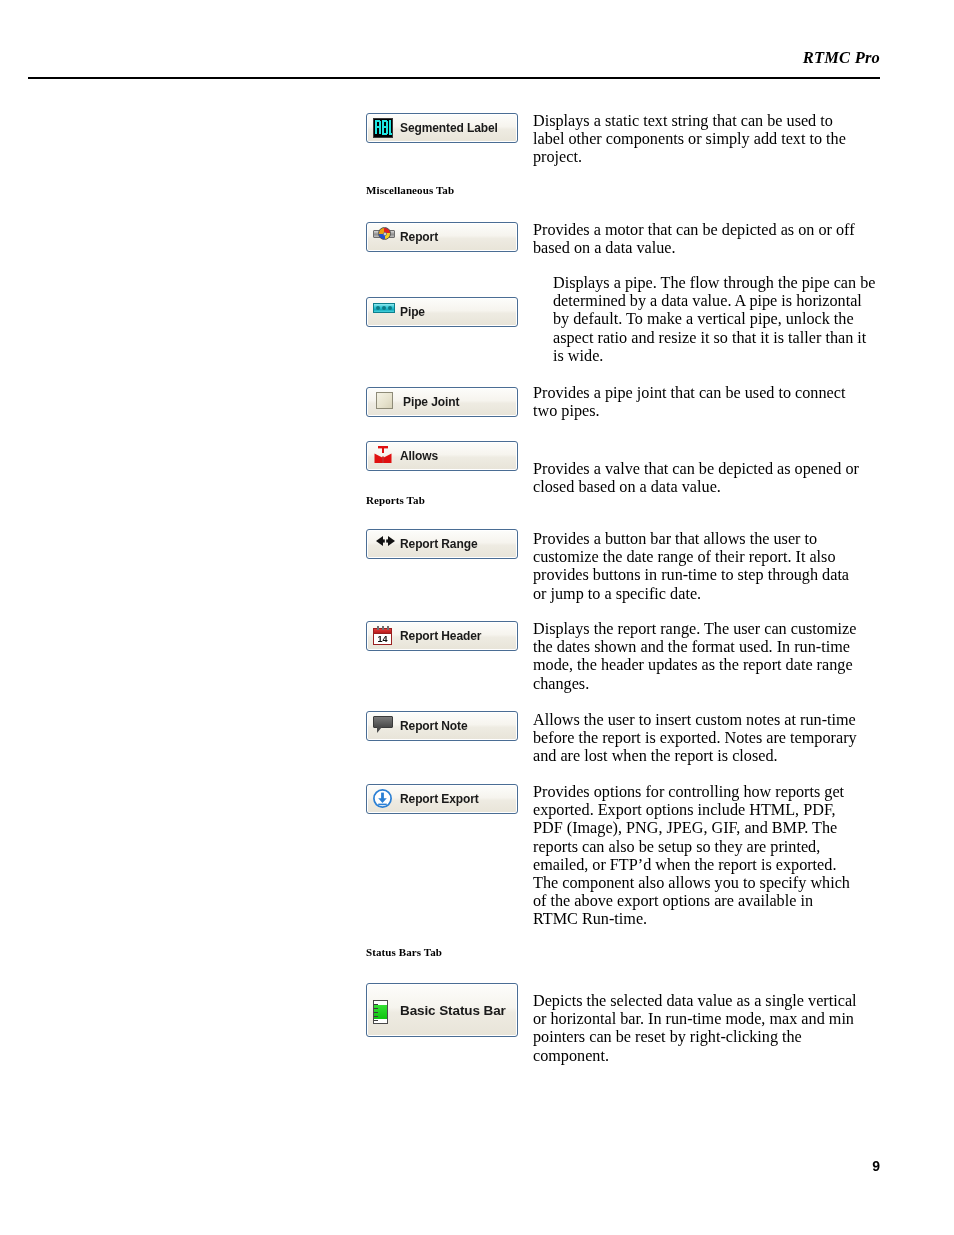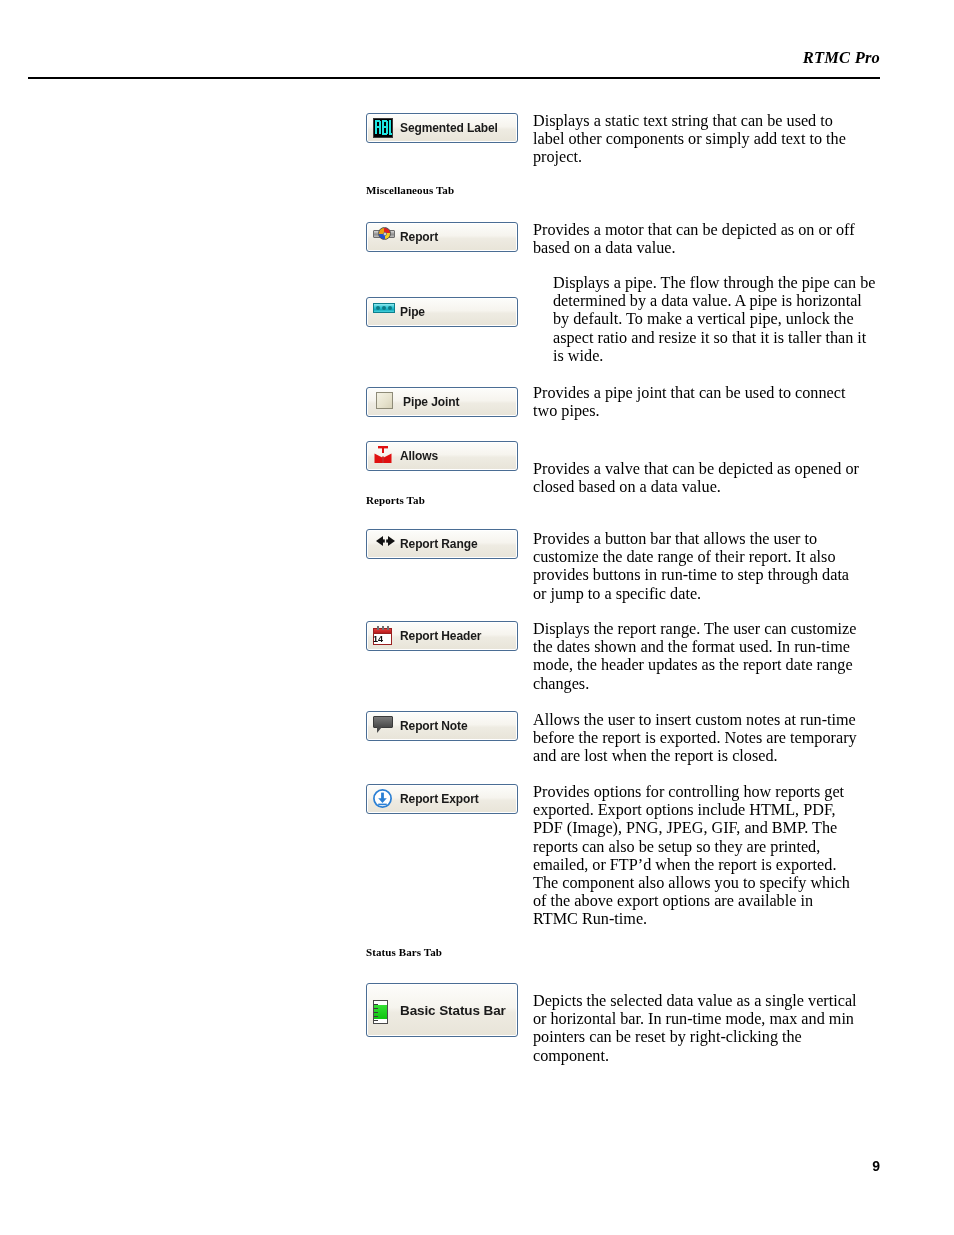--- a/index.html
+++ b/index.html
@@ -181,20 +181,21 @@
     background: linear-gradient(to bottom, #e03a3a, #b81c1c);
     border: 1px solid #9a2020;
     box-sizing: border-box;
   }
   .ico-cal .ring {
     position: absolute; top: 0; width: 2px; height: 4px;
     background: #707070;
   }
   .ico-cal .num {
     position: absolute; left: 0; top: 8px; width: 19px;
+    text-align: center;
     font-family: "Liberation Sans", sans-serif;
     font-size: 9px; font-weight: bold; line-height: 10px;
     color: #101010;
   }
 
   
   .ico-note { width: 21px; height: 17px; }
   .ico-note .bub {
     position: absolute; left: 0; top: 0;
     width: 20px; height: 12px;

